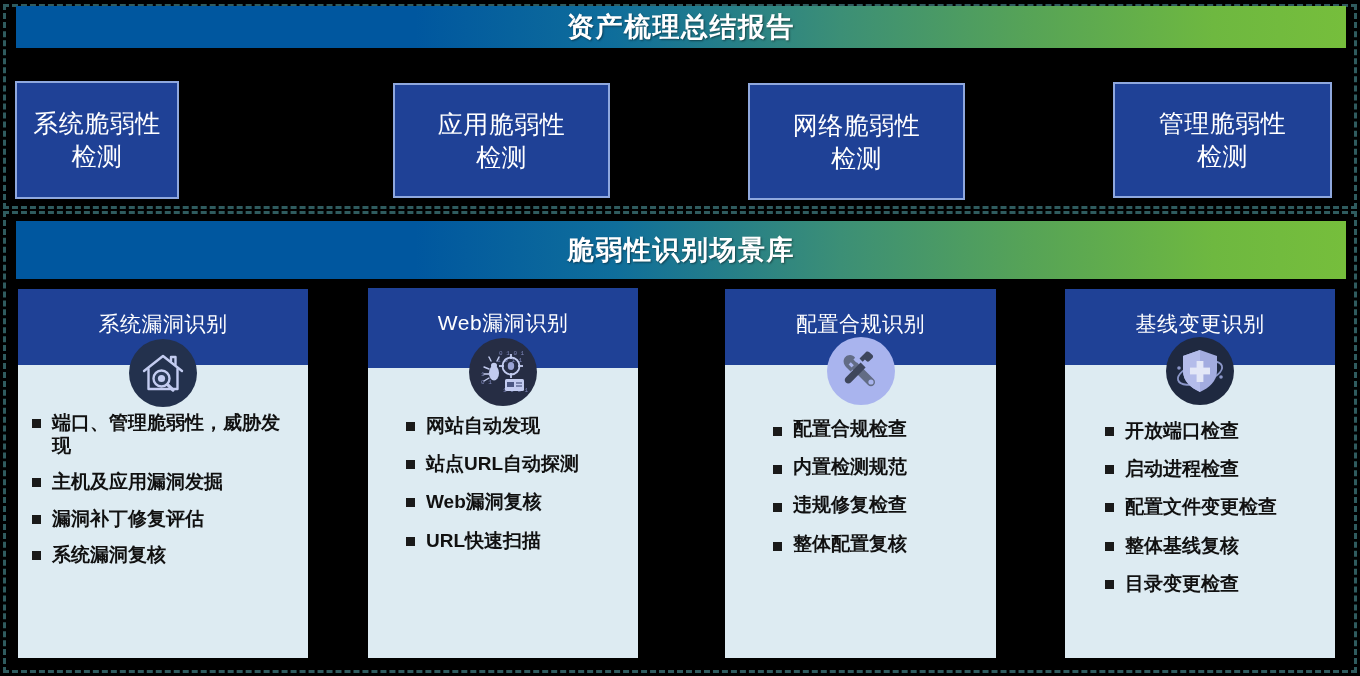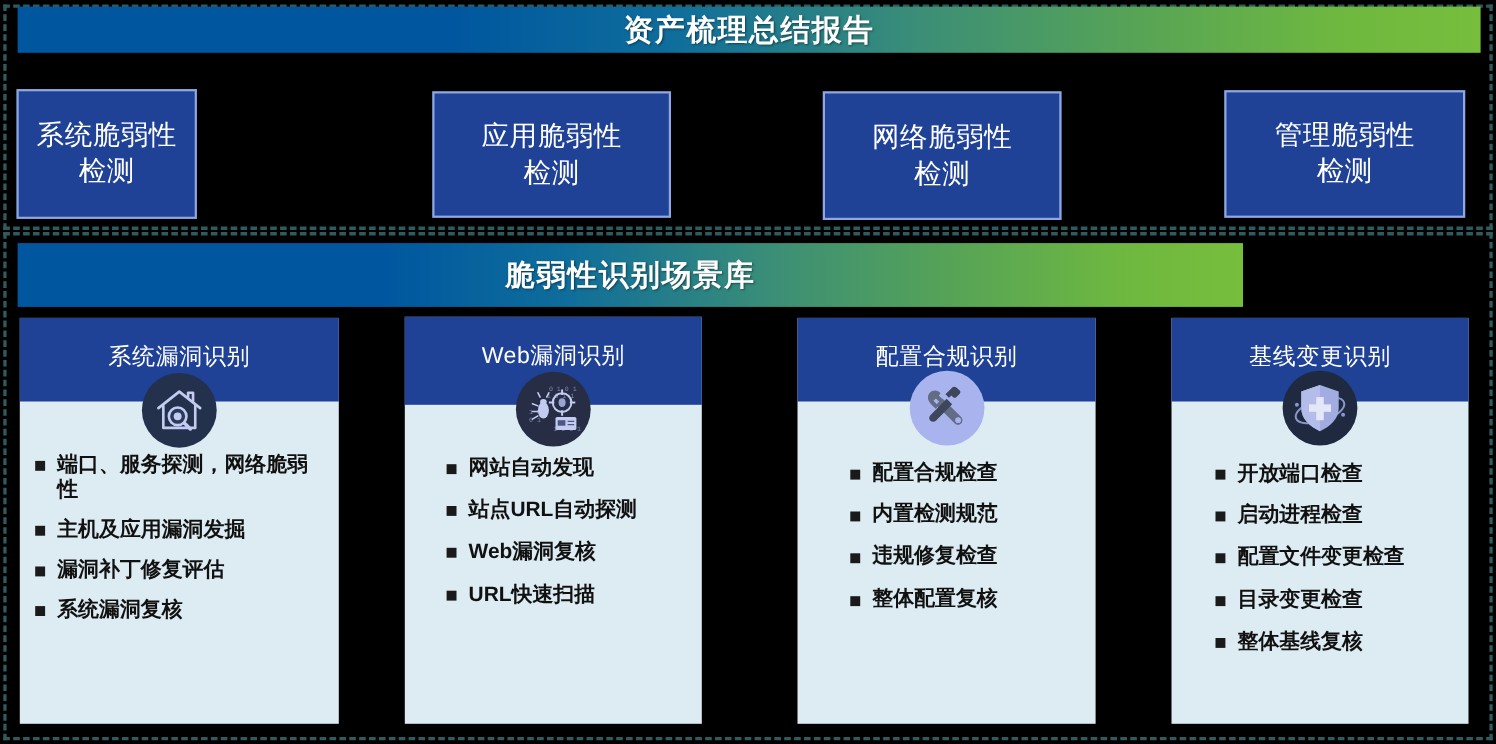--- a/index.html
+++ b/index.html
@@ -40,21 +40,21 @@
   }
   .banner-title {
     color: #FFFFFF;
     font-size: 27px;
     font-weight: bold;
     letter-spacing: 1.5px;
     text-shadow: 1px 1px 2px rgba(0,0,0,0.45);
     white-space: nowrap;
   }
   #banner-top    { left: 16px; top: 6px;  width: 1330px; height: 42px; }
-  #banner-bottom { left: 16px; top: 221px; width: 1114px; height: 58px; }
+  #banner-bottom { left: 16px; top: 221px; width: 1330px; height: 58px; }
 
   
   .detect-box {
     position: absolute;
     background: #1F4196;
     border: 2px solid #8FA8DE;
     display: flex;
     align-items: center;
     justify-content: center;
     text-align: center;
@@ -203,21 +203,21 @@
             <path d="M32 12 L32 8 L36.5 8 L36.5 15.6"></path>
           </g>
           <circle cx="22.5" cy="29.5" r="8" fill="#2A3A58" stroke="#C3CCF0" stroke-width="2.4"></circle>
           <line x1="28.6" y1="35.6" x2="34" y2="41" stroke="#C3CCF0" stroke-width="3.2" stroke-linecap="round"></line>
           <circle cx="22.5" cy="29.5" r="3.6" fill="#C3CCF0"></circle>
         </svg>
       </div>
     </div>
     <div class="card-body">
       <ul class="feature-list">
-        <li class="feature-item">端口、服务探测，网络脆弱性</li>
+        <li class="feature-item">端口、管理脆弱性，威胁发现</li>
         <li class="feature-item">主机及应用漏洞发掘</li>
         <li class="feature-item">漏洞补丁修复评估</li>
         <li class="feature-item">系统漏洞复核</li>
       </ul>
     </div>
   </div>
 
   <div class="card" id="card-1">
     <div class="card-head">
       <div class="card-title">Web漏洞识别</div>
@@ -314,19 +314,19 @@
           <rect x="22.6" y="16" width="6.8" height="21" fill="#E3E7F7"></rect>
           <rect x="16" y="22.6" width="20" height="6.8" fill="#E3E7F7"></rect>
         </svg>
       </div>
     </div>
     <div class="card-body">
       <ul class="feature-list">
         <li class="feature-item">开放端口检查</li>
         <li class="feature-item">启动进程检查</li>
         <li class="feature-item">配置文件变更检查</li>
+        <li class="feature-item">整体基线复核</li>
         <li class="feature-item">目录变更检查</li>
-        <li class="feature-item">整体基线复核</li>
       </ul>
     </div>
   </div>
 
 </div>
 
 </body></html>

